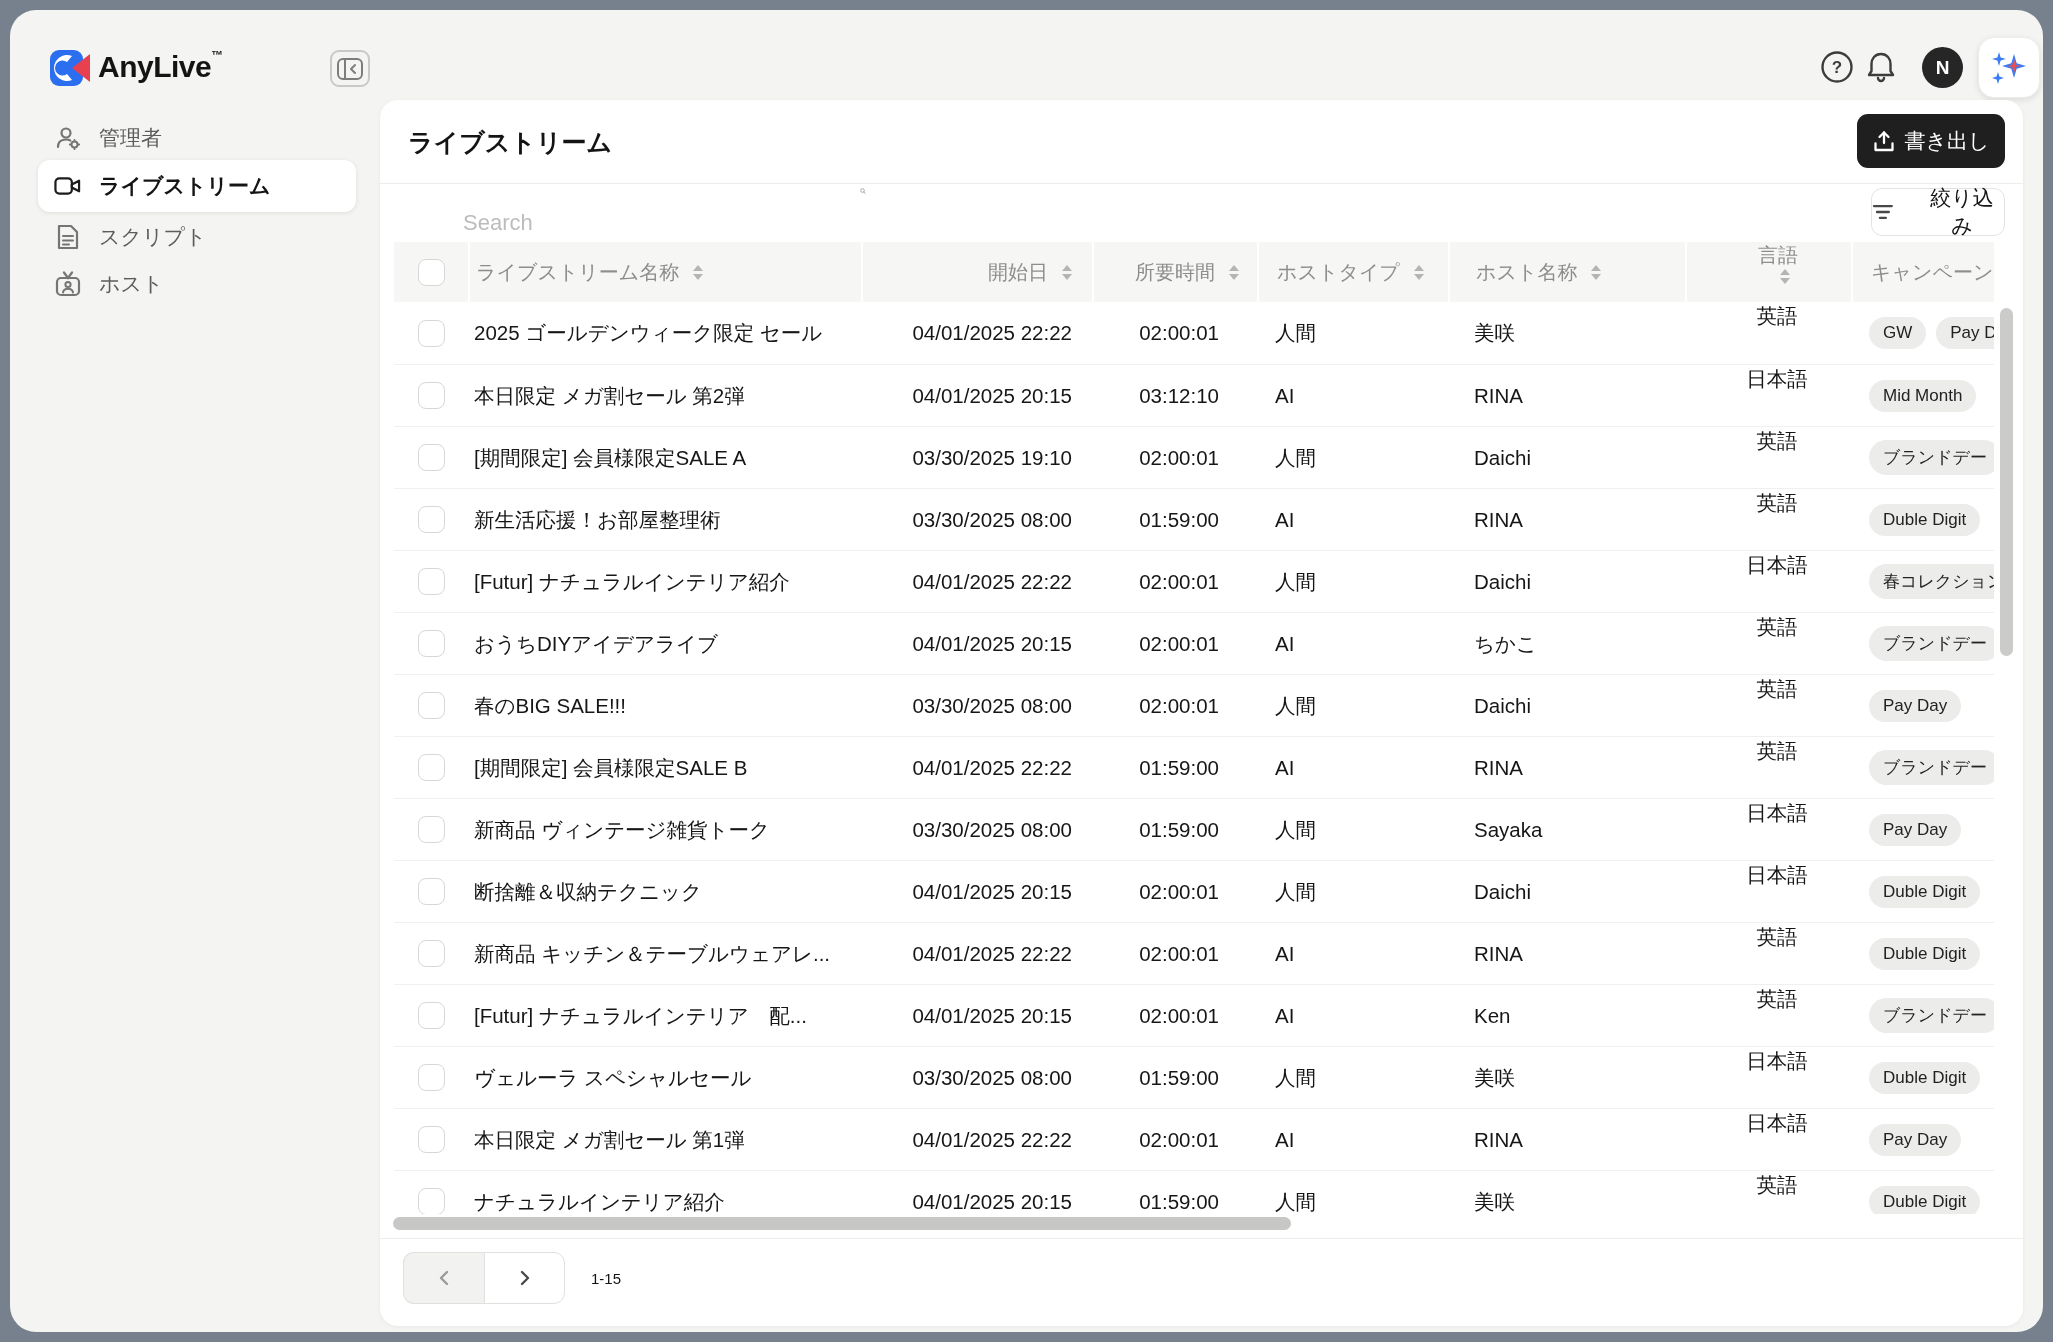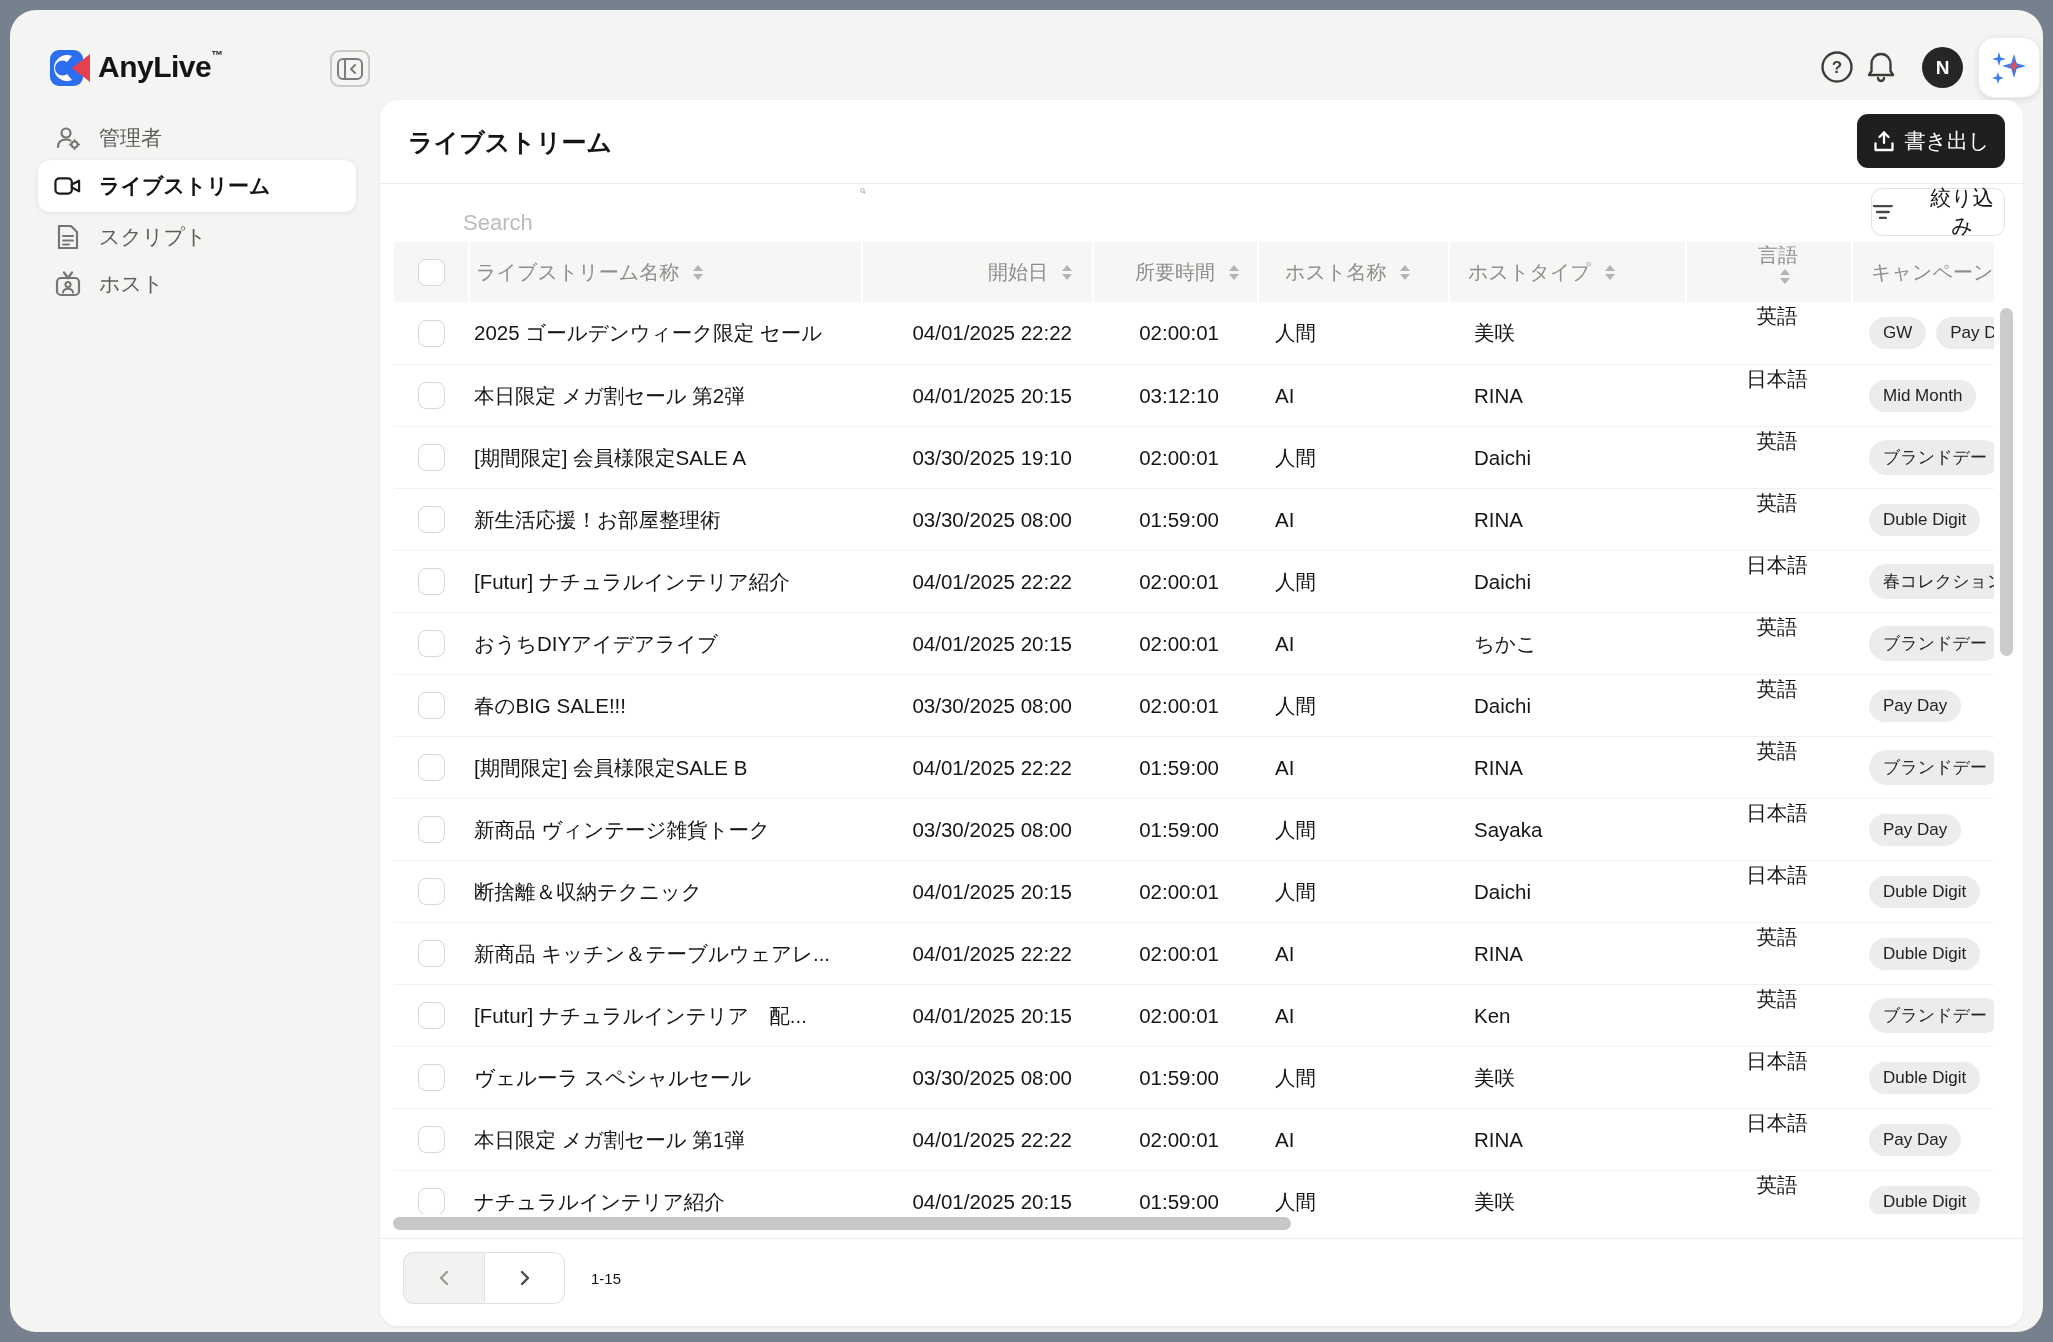--- a/index.html
+++ b/index.html
@@ -232,29 +232,29 @@
                 <span class="tri-down"></span>
               </span>
             </div>
           <div class="cell c-dur" style="padding-right:18px">
               <span>所要時間</span>
               <span class="sort">
                 <span class="tri-up"></span>
                 <span class="tri-down"></span>
               </span>
             </div>
-          <div class="cell c-host">
-              <span>ホスト名称</span>
+          <div class="cell c-type">
+              <span>ホストタイプ</span>
               <span class="sort">
                 <span class="tri-up"></span>
                 <span class="tri-down"></span>
               </span>
             </div>
-          <div class="cell c-type">
-              <span>ホストタイプ</span>
+          <div class="cell c-host">
+              <span>ホスト名称</span>
               <span class="sort">
                 <span class="tri-up"></span>
                 <span class="tri-down"></span>
               </span>
             </div>
           <div class="cell c-lang">
               <span>言語</span>
               <span class="sort">
                 <span class="tri-up"></span>
                 <span class="tri-down"></span>

